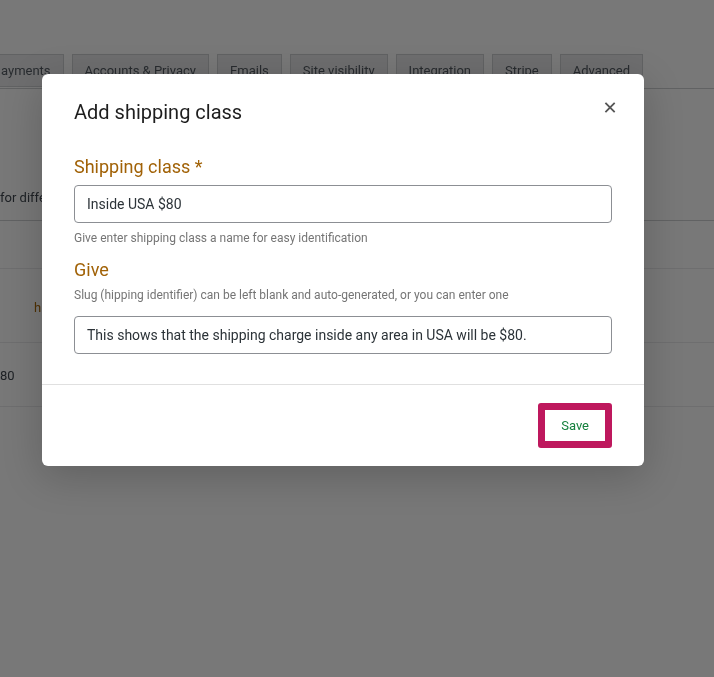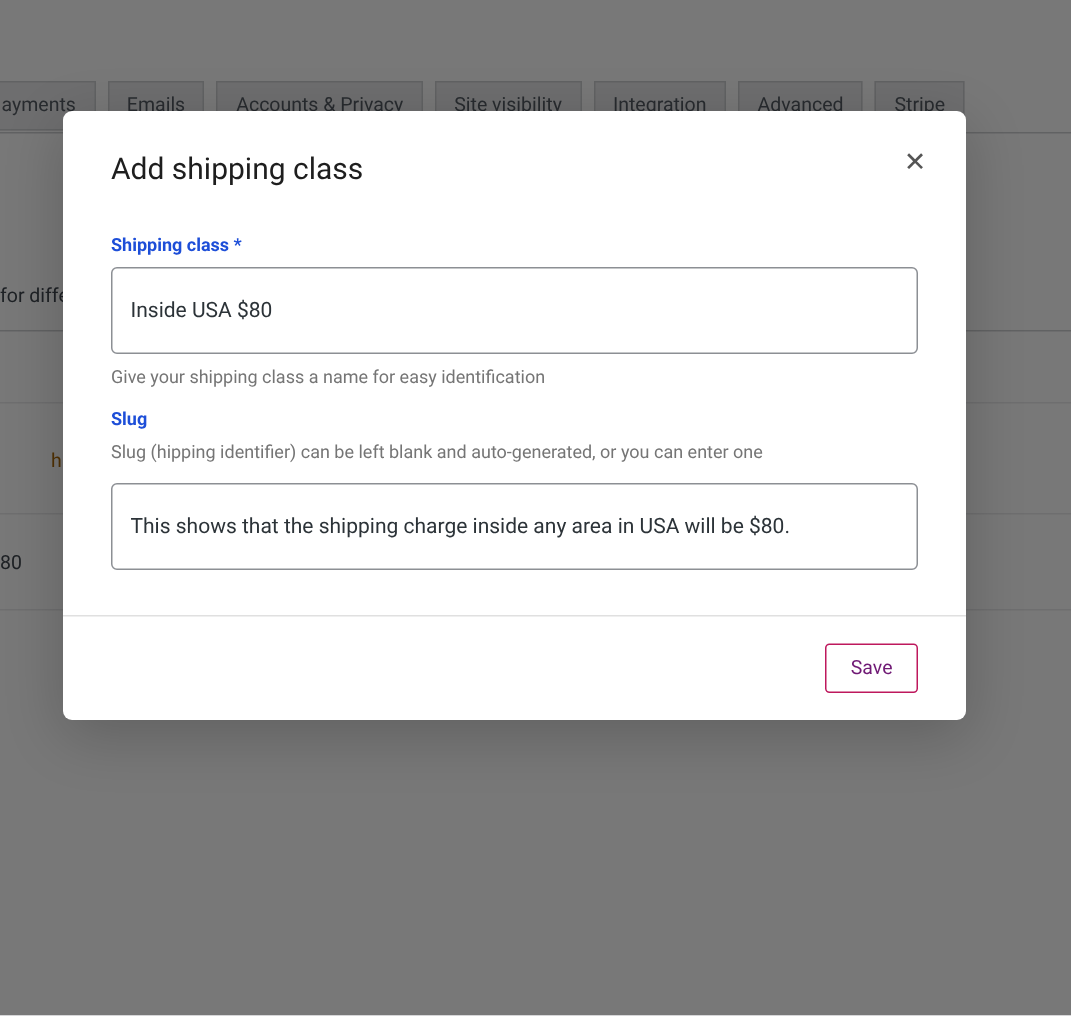--- a/index.html
+++ b/index.html
@@ -139,69 +139,68 @@
       background: none;
       border: none;
     }
     .modal-body {
       padding: 10px 32px 30px 32px;
     }
     .form-group {
       margin-top: 14px;
     }
     .form-label {
-      font-size: 12px;
-      color: #1d4ed8;
+      font-size: 18px;
+      color: #a16207;
       display: block;
       margin-bottom: 8px;
-      font-weight: bold;
     }
     .form-input {
       width: 100%;
-      padding: 20px 12px;
+      padding: 10px 12px;
       border: 1px solid #8c8f94;
       border-radius: 4px;
       font-size: 14px;
       color: #2c3338;
       font-family: inherit;
     }
     .form-helper {
       font-size: 12px;
       color: #757575;
       margin-top: 8px;
     }
     .modal-footer {
       border-top: 1px solid #e0e0e0;
       padding: 18px 32px;
       display: flex;
       justify-content: flex-end;
     }
     .save-btn {
-      border: 1px solid #be185d;
+      border: 7px solid #be185d;
       background: #fff;
-      color: #701a75;
+      color: #15803d;
       padding: 8px 16px;
       font-size: 13px;
       border-radius: 3px;
       cursor: pointer;
       font-family: inherit;
     }
   </style>
 </head>
 <body>
 
 <div class="backdrop">
   <div class="tabs-row">
     <div class="tab">ayments</div>
+    <div class="tab">Accounts &amp; Privacy</div>
     <div class="tab">Emails</div>
-    <div class="tab">Accounts &amp; Privacy</div>
     <div class="tab">Site visibility</div>
     <div class="tab">Integration</div>
+    <div class="tab">Stripe</div>
     <div class="tab">Advanced</div>
-    <div class="tab">Stripe</div>
   </div>
   <div class="bg-line"></div>
   <div class="bg-text-1">for diffe</div>
   <div class="bg-line-2"></div>
   <div class="bg-line-3"></div>
   <div class="bg-text-2">hipping</div>
   <div class="bg-line-4"></div>
   <div class="bg-text-3">80</div>
   <div class="bg-line-5"></div>
 </div>
@@ -213,25 +212,25 @@
     <h2 class="modal-title">Add shipping class</h2>
     <button class="close-btn">
       <span>✕</span>
     </button>
   </div>
   <div class="modal-body">
 
     <div class="form-group">
       <label class="form-label">Shipping class *</label>
       <input type="text" class="form-input" value="Inside USA $80" style="">
-      <div class="form-helper">Give your shipping class a name for easy identification</div>
+      <div class="form-helper">Give enter shipping class a name for easy identification</div>
     </div>
 
     <div class="form-group">
-      <label class="form-label">Slug</label>
+      <label class="form-label">Give</label>
       <div class="form-helper">Slug (hipping identifier) can be left blank and auto-generated, or you can enter one</div>
     </div>
 
     <div class="form-group">
       <input type="text" class="form-input" value="This shows that the shipping charge inside any area in USA will be $80." style="">
     </div>
 
   </div>
   <div class="modal-footer">
     <button class="save-btn">Save</button>

